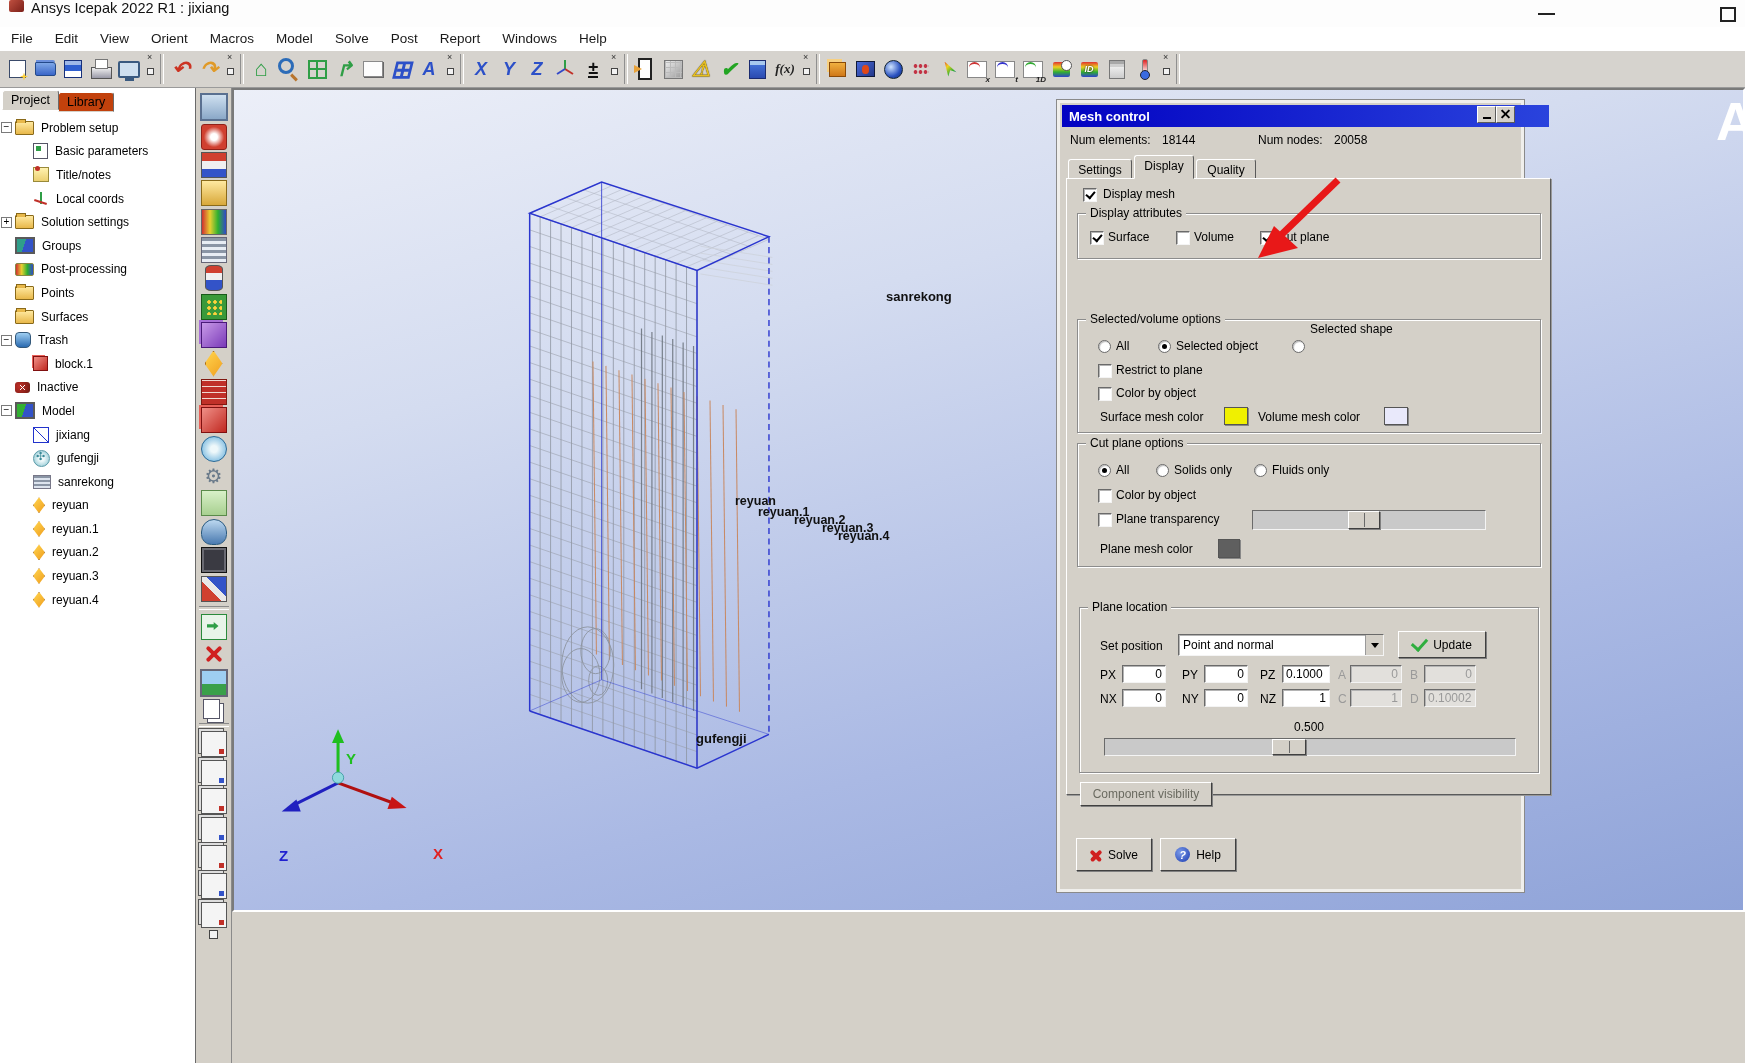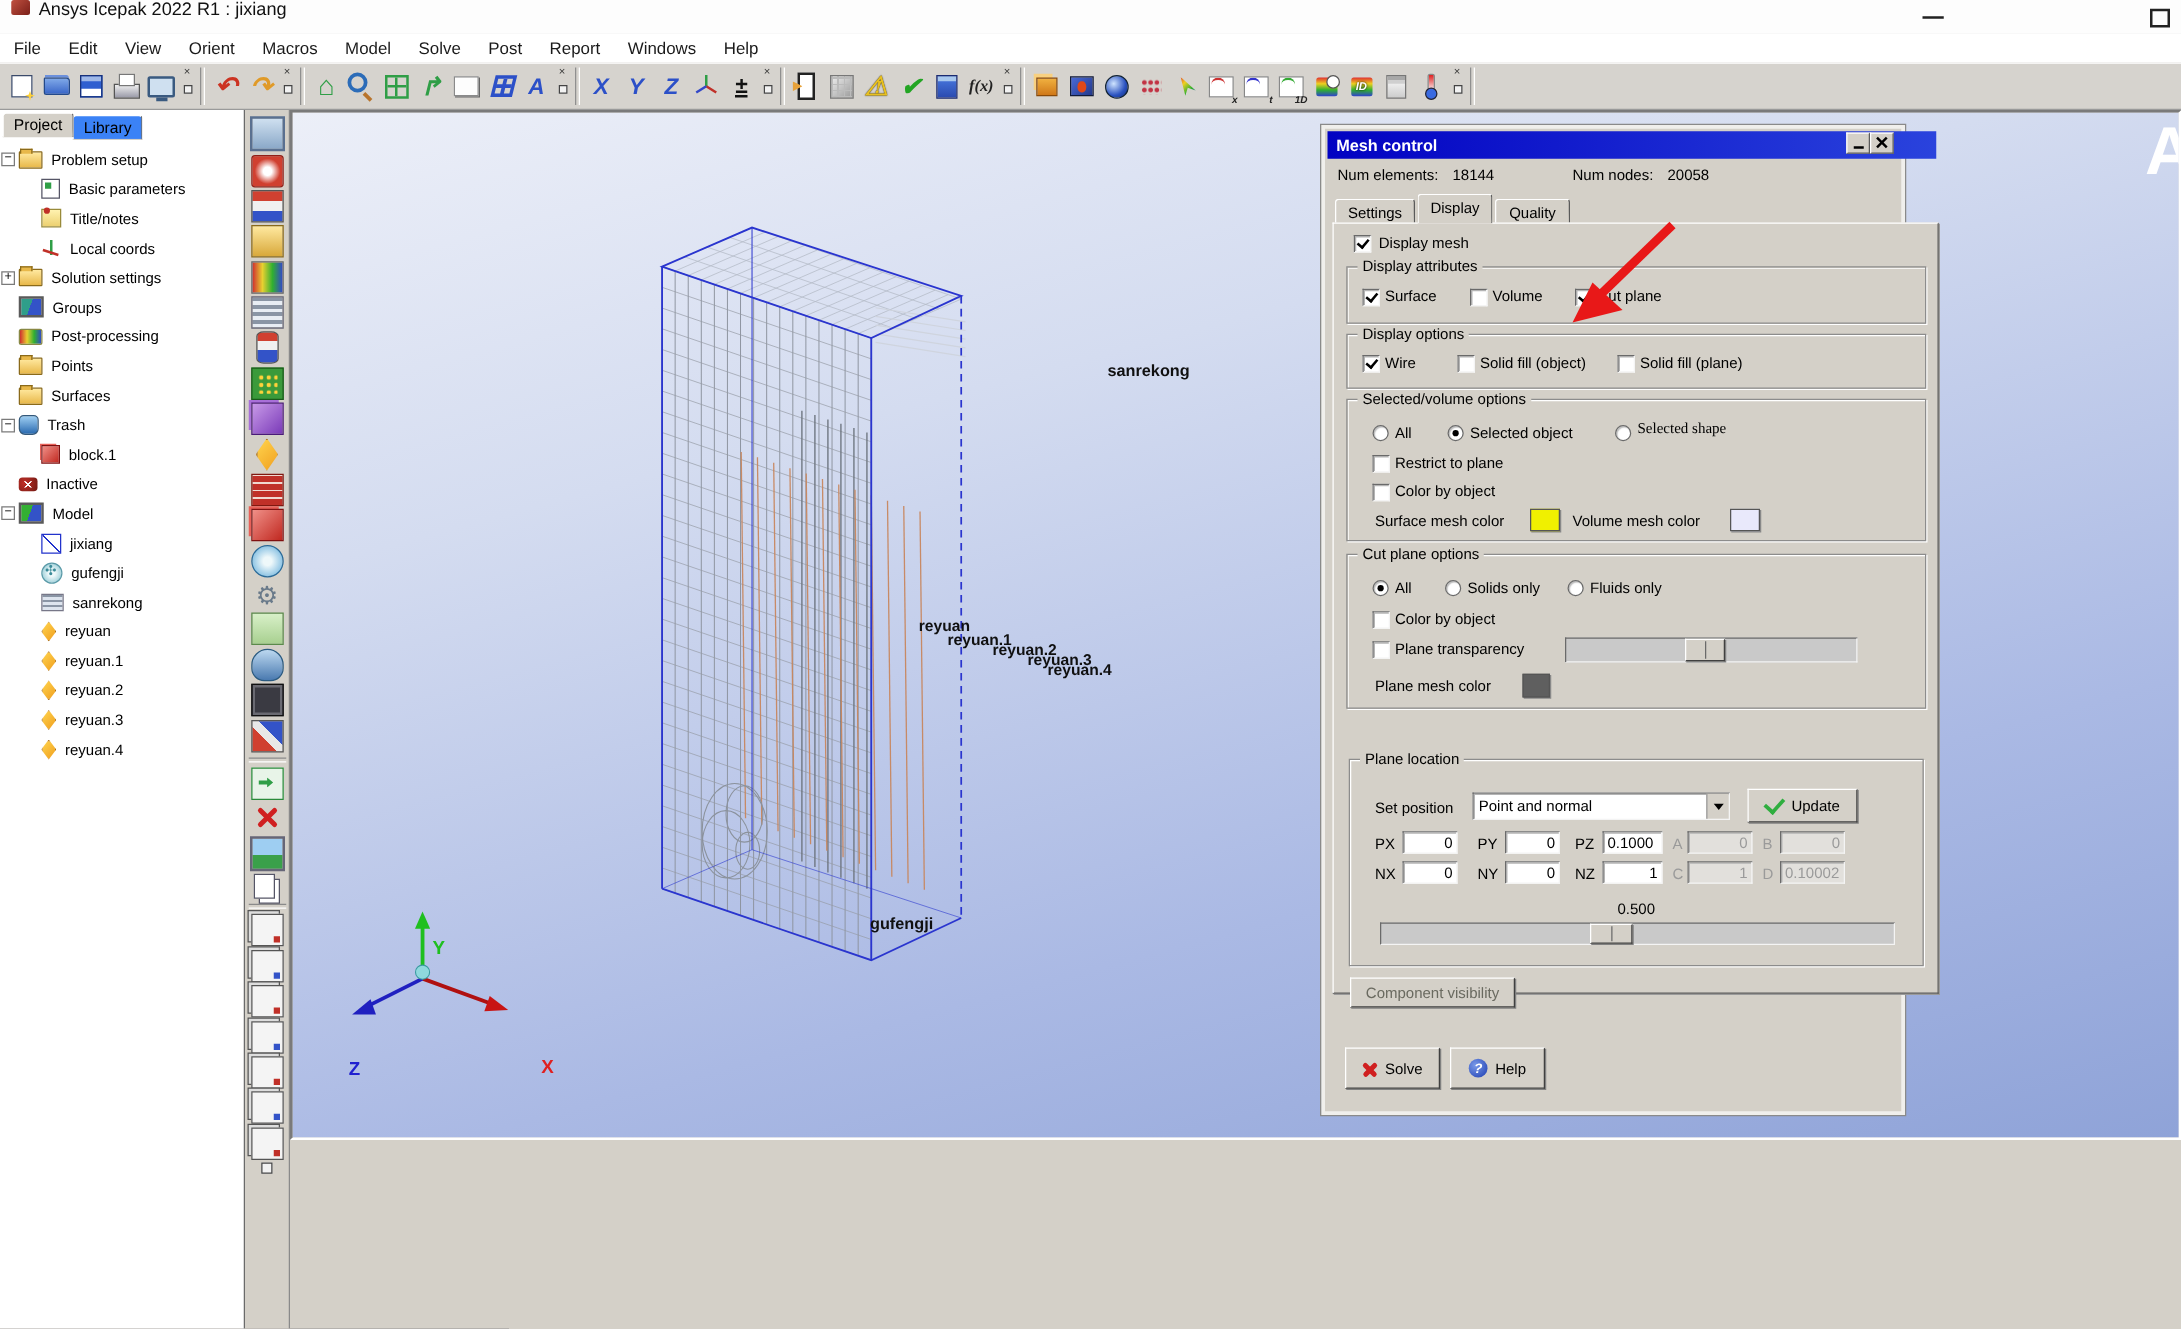--- a/index.html
+++ b/index.html
@@ -63,21 +63,21 @@
   .t-plot .sub{position:absolute;right:0px;bottom:-1px;font-size:8px;color:#222;font-style:italic;}
   .t-clock::before{content:'';width:17px;height:15px;background:linear-gradient(180deg,#e03030,#eed020,#30b030,#3040d0);border-radius:2px;}
   .t-clock::after{content:'';position:absolute;width:9px;height:9px;border-radius:50%;background:#fff;border:1px solid #555;right:2px;top:4px;}
   .t-idrb::before{content:'';width:17px;height:15px;background:linear-gradient(180deg,#e03030,#eed020,#30b030,#3040d0);border-radius:2px;}
   .t-idrb .sub{position:absolute;font-size:9px;color:#fff;text-shadow:0 0 2px #000;font-weight:bold;}
   .t-report::before{content:'';width:14px;height:17px;background:linear-gradient(#fff,#ccc);border:1px solid #777;box-shadow:inset 0 3px 0 #a8a8a8,inset 0 6px 0 #cfcfcf;}
   .t-thermo::before{content:'';width:4px;height:13px;background:linear-gradient(#e02020,#fff);border:1px solid #888;border-radius:2px;margin-top:-6px;}
   .t-thermo::after{content:'';position:absolute;bottom:3px;width:8px;height:8px;border-radius:50%;background:#3a6ae0;border:1px solid #223;}
   
   .treepanel{left:0;top:88px;width:196px;height:975px;background:#fff;border-right:1px solid #6a6a6a;box-sizing:border-box;}
-  .ptab{position:absolute;font-size:12.5px;background:#3b82f6;border:1px solid;border-color:#fff #6a6a6a #d4d0c8 #fff;border-radius:3px 3px 0 0;padding:2px 8px;}
+  .ptab{position:absolute;font-size:12.5px;background:#c2410c;border:1px solid;border-color:#fff #6a6a6a #d4d0c8 #fff;border-radius:3px 3px 0 0;padding:2px 8px;}
   .ptab.active{z-index:2;background:#d4d0c8;}
   .tree{position:absolute;left:0;top:28px;width:100%;}
   .trow{display:flex;align-items:center;height:23.6px;font-size:13px;position:relative;}
   .exp{width:9px;height:9px;border:1px solid #7a7a7a;background:#fff;position:absolute;left:1px;font-size:10px;line-height:7px;text-align:center;}
   .exp.minus::after{content:'−';}
   .exp.plus::after{content:'+';}
   .trow .ic{flex:none;margin-right:7px;position:relative;}
   .lvl0{padding-left:15px;} .lvl1{padding-left:33px;}
   .i-folder{width:17px;height:12px;background:linear-gradient(#ffe9a0,#e8b84a);border:1px solid #8a6a1a;border-radius:1px;}
   .i-folder::before{content:'';position:absolute;top:-3px;left:0;width:8px;height:3px;background:#e8b84a;border:1px solid #8a6a1a;border-bottom:none;}
@@ -586,38 +586,29 @@
       <div class="grp a" style="left:10px;top:34px;width:462px;height:44px;">
         <span class="grp-t">Display attributes</span>
         <span class="cb checked a" style="left:12px;top:17px;"></span>
         <span class="lbl a" style="left:30px;top:16px;">Surface</span>
         <span class="cb a" style="left:98px;top:17px;"></span>
         <span class="lbl a" style="left:116px;top:16px;">Volume</span>
         <span class="cb checked a" style="left:182px;top:17px;"></span>
         <span class="lbl a" style="left:200px;top:16px;">Cut plane</span>
       </div>
 
-      <div class="grp a" style="left:10px;top:88px;width:462px;height:42px;">
-        <span class="grp-t">Display options</span>
-        <span class="cb checked a" style="left:12px;top:16px;"></span>
-        <span class="lbl a" style="left:30px;top:15px;">Wire</span>
-        <span class="cb a" style="left:88px;top:16px;"></span>
-        <span class="lbl a" style="left:106px;top:15px;">Solid fill (object)</span>
-        <span class="cb a" style="left:216px;top:16px;"></span>
-        <span class="lbl a" style="left:234px;top:15px;">Solid fill (plane)</span>
-      </div>
 
       <div class="grp a" style="left:10px;top:140px;width:462px;height:112px;">
         <span class="grp-t">Selected/volume options</span>
         <span class="radio a" style="left:20px;top:20px;"></span>
         <span class="lbl a" style="left:38px;top:19px;">All</span>
         <span class="radio sel a" style="left:80px;top:20px;"></span>
         <span class="lbl a" style="left:98px;top:19px;">Selected object</span>
         <span class="radio a" style="left:214px;top:20px;"></span>
-        <span class="lbl a" style="left:232px;top:15px;font-family:Liberation Serif, serif;">Selected shape</span>
+        <span class="lbl a" style="left:232px;top:2px;">Selected shape</span>
         <span class="cb a" style="left:20px;top:44px;"></span>
         <span class="lbl a" style="left:38px;top:43px;">Restrict to plane</span>
         <span class="cb a" style="left:20px;top:67px;"></span>
         <span class="lbl a" style="left:38px;top:66px;">Color by object</span>
         <span class="lbl a" style="left:22px;top:90px;">Surface mesh color</span>
         <span class="swatch" style="left:146px;top:87px;width:22px;height:16px;background:#f0f000;"></span>
         <span class="lbl a" style="left:180px;top:90px;">Volume mesh color</span>
         <span class="swatch" style="left:306px;top:87px;width:22px;height:16px;background:#e9e9fb;"></span>
       </div>
 

